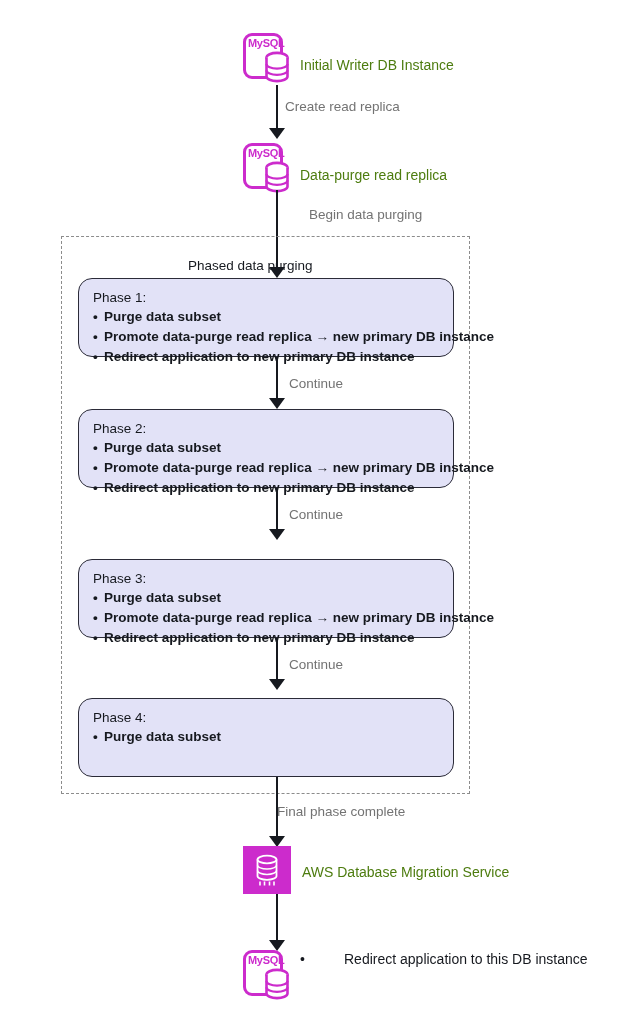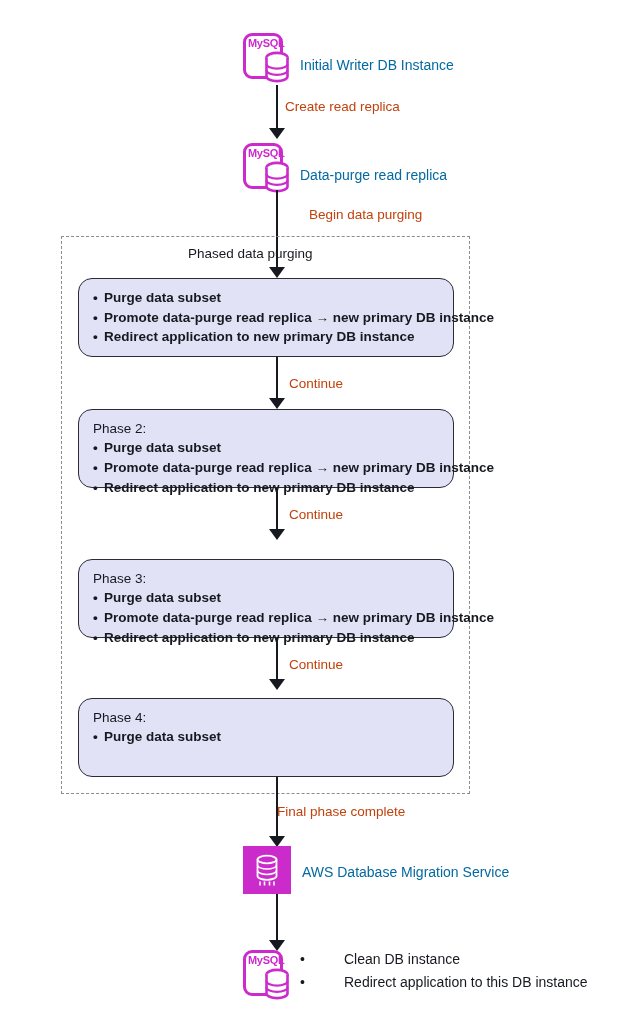--- a/index.html
+++ b/index.html
@@ -34,21 +34,21 @@
     height: 0;
     border-left: 8px solid transparent;
     border-right: 8px solid transparent;
     border-top: 11px solid #16191f;
   }
 
   
   .edge-label {
     position: absolute;
     font-size: 13.5px;
-    color: #c2410c;
+    color: #737373;
     white-space: nowrap;
     line-height: 1;
   }
 
   
   .mysql-icon {
     position: absolute;
     width: 50px;
     height: 52px;
   }
@@ -87,21 +87,21 @@
     width: 48px;
     height: 48px;
     background: #cc2bcc;
   }
   .dms-icon svg { display: block; }
 
   
   .node-label {
     position: absolute;
     font-size: 14px;
-    color: #0369a1;
+    color: #4d7c0f;
     white-space: nowrap;
     line-height: 1;
   }
 
   
   .group-box {
     position: absolute;
     border: 1.5px dashed #8c8c8c;
     box-sizing: border-box;
     background: transparent;
@@ -208,23 +208,24 @@
       </svg>
     </div>
   </div>
   <div class="node-label" style="left:300px; top:168px;">Data-purge read replica</div>
 
   <div class="conn" style="top:190px; height:85px;"></div>
   <div class="arrowhead" style="top:267px;"></div>
   <div class="edge-label" style="left:277px; top:208px;padding-left:32px;">Begin data purging</div>
 
   <div class="group-box" style="left:61px; top:236px; width:409px; height:558px;"></div>
-  <div class="group-title" style="left:188px; top:247px;">Phased data purging</div>
+  <div class="group-title" style="left:188px; top:259px;">Phased data purging</div>
 
   <div class="phase-box" style="left:78px; top:278px; width:376px; height:79px;">
+    <div class="phase-title">Phase 1:</div>
     <ul class="phase-list">
       <li>Purge data subset</li>
       <li>Promote data-purge read replica → new primary DB instance</li>
       <li>Redirect application to new primary DB instance</li>
     </ul>
   </div>
 
   <div class="conn" style="top:357px; height:48px;"></div>
   <div class="arrowhead" style="top:398px;"></div>
   <div class="edge-label" style="left:289px; top:377px;">Continue</div>
@@ -289,17 +290,16 @@
     <div class="cyl">
       <svg width="26" height="32" viewBox="0 0 26 32">
         <ellipse cx="13" cy="6.5" rx="10.5" ry="4.6" fill="#ffffff" stroke="#cc2bcc" stroke-width="2.6"></ellipse>
         <path d="M2.5 6.5 V 25.5 A 10.5 4.6 0 0 0 23.5 25.5 V 6.5" fill="#ffffff" stroke="#cc2bcc" stroke-width="2.6"></path>
         <path d="M2.5 13 A 10.5 4.6 0 0 0 23.5 13" fill="none" stroke="#cc2bcc" stroke-width="2.2"></path>
         <path d="M2.5 19.3 A 10.5 4.6 0 0 0 23.5 19.3" fill="none" stroke="#cc2bcc" stroke-width="2.2"></path>
       </svg>
     </div>
   </div>
   <ul class="final-list" style="left:300px; top:948px;">
-    <li>Clean DB instance</li>
     <li>Redirect application to this DB instance</li>
   </ul>
 
 </div>
 
 </body></html>

